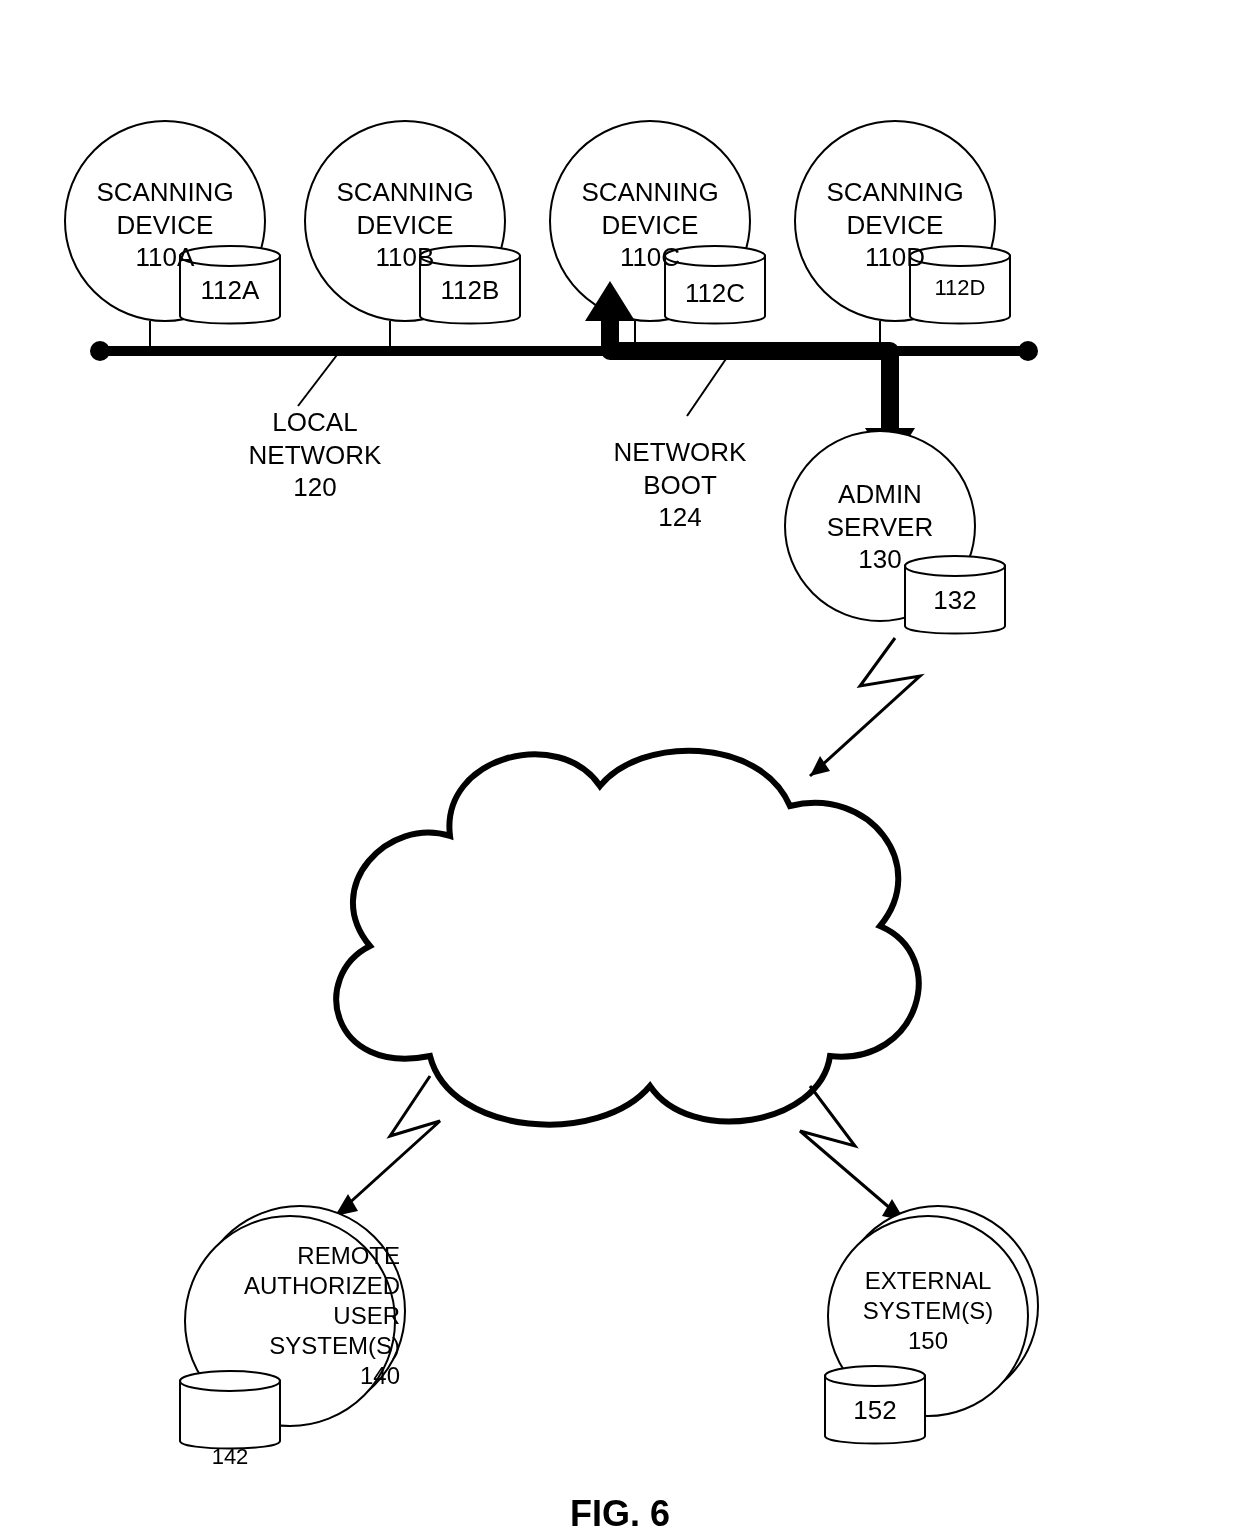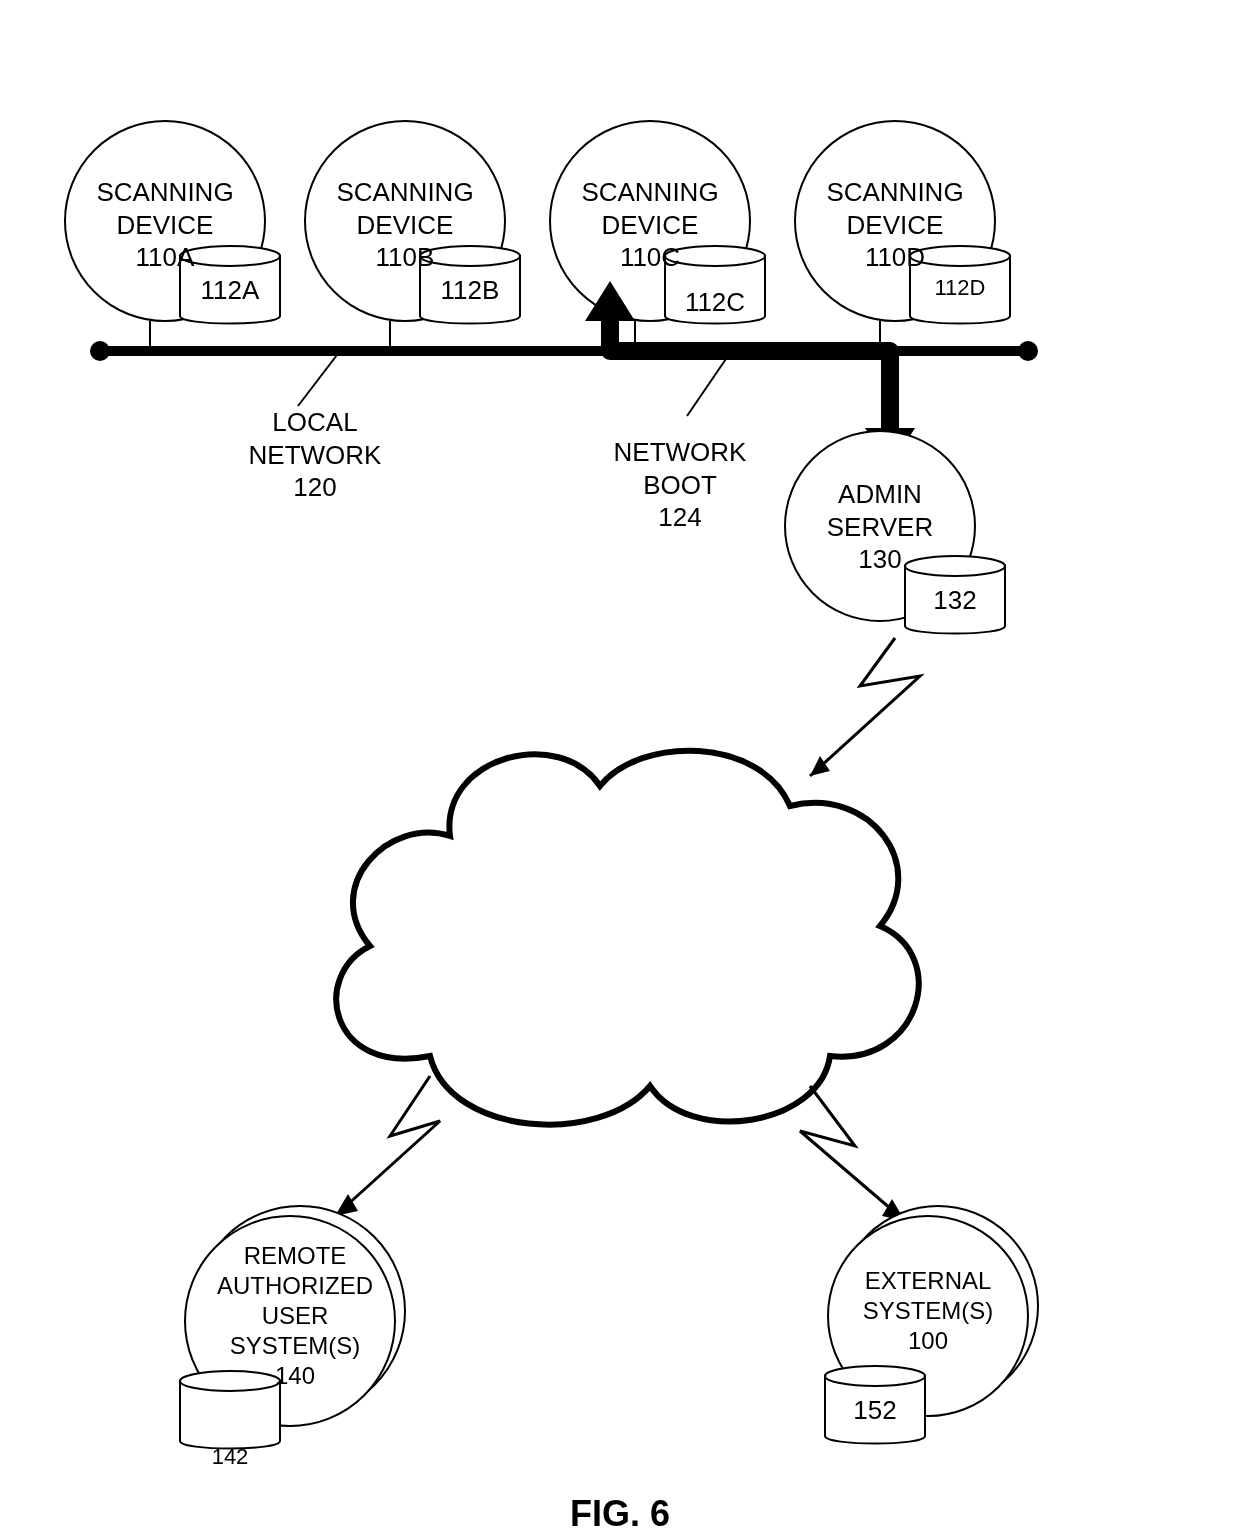--- a/index.html
+++ b/index.html
@@ -159,21 +159,21 @@
   <div class="label" style="left:188px; top:238px; width:84px; font-size:26px;">112A</div>
 
   <div class="label" style="left:330px; top:140px; width:150px; font-size:26px;">SCANNING
 DEVICE
 110B</div>
   <div class="label" style="left:428px; top:238px; width:84px; font-size:26px;">112B</div>
 
   <div class="label" style="left:575px; top:140px; width:150px; font-size:26px;">SCANNING
 DEVICE
 110C</div>
-  <div class="label" style="left:673px; top:250px; width:84px; font-size:26px;">112C</div>
+  <div class="label" style="left:673px; top:241px; width:84px; font-size:26px;">112C</div>
 
   <div class="label" style="left:820px; top:140px; width:150px; font-size:26px;">SCANNING
 DEVICE
 110D</div>
   <div class="label" style="left:918px; top:238px; width:84px; font-size:22px;">112D</div>
 
   
   <div class="label" style="left:215px; top:370px; width:200px; font-size:26px;">LOCAL
 NETWORK
 120</div>
@@ -185,29 +185,29 @@
 
   
   <div class="label" style="left:805px; top:442px; width:150px; font-size:26px;">ADMIN
 SERVER
 130</div>
   <div class="label" style="left:915px; top:548px; width:80px; font-size:26px;">132</div>
 
   
 
   
-  <div class="label" style="left:190px; top:1205px; width:210px; font-size:24px;">REMOTE
+  <div class="label" style="left:190px; top:1205px; width:210px; font-size:24px;text-align:right;">REMOTE
 AUTHORIZED
 USER
 SYSTEM(S)
 140</div>
   <div class="label" style="left:190px; top:1407px; width:80px; font-size:22px;">142</div>
 
   
   <div class="label" style="left:838px; top:1230px; width:180px; font-size:24px;">EXTERNAL
 SYSTEM(S)
-100</div>
+150</div>
   <div class="label" style="left:835px; top:1358px; width:80px; font-size:26px;">152</div>
 
   
   <div class="label fig-label" style="left:520px; top:1455px; width:200px;">FIG. 6</div>
 
 </div>
 
 </body></html>

